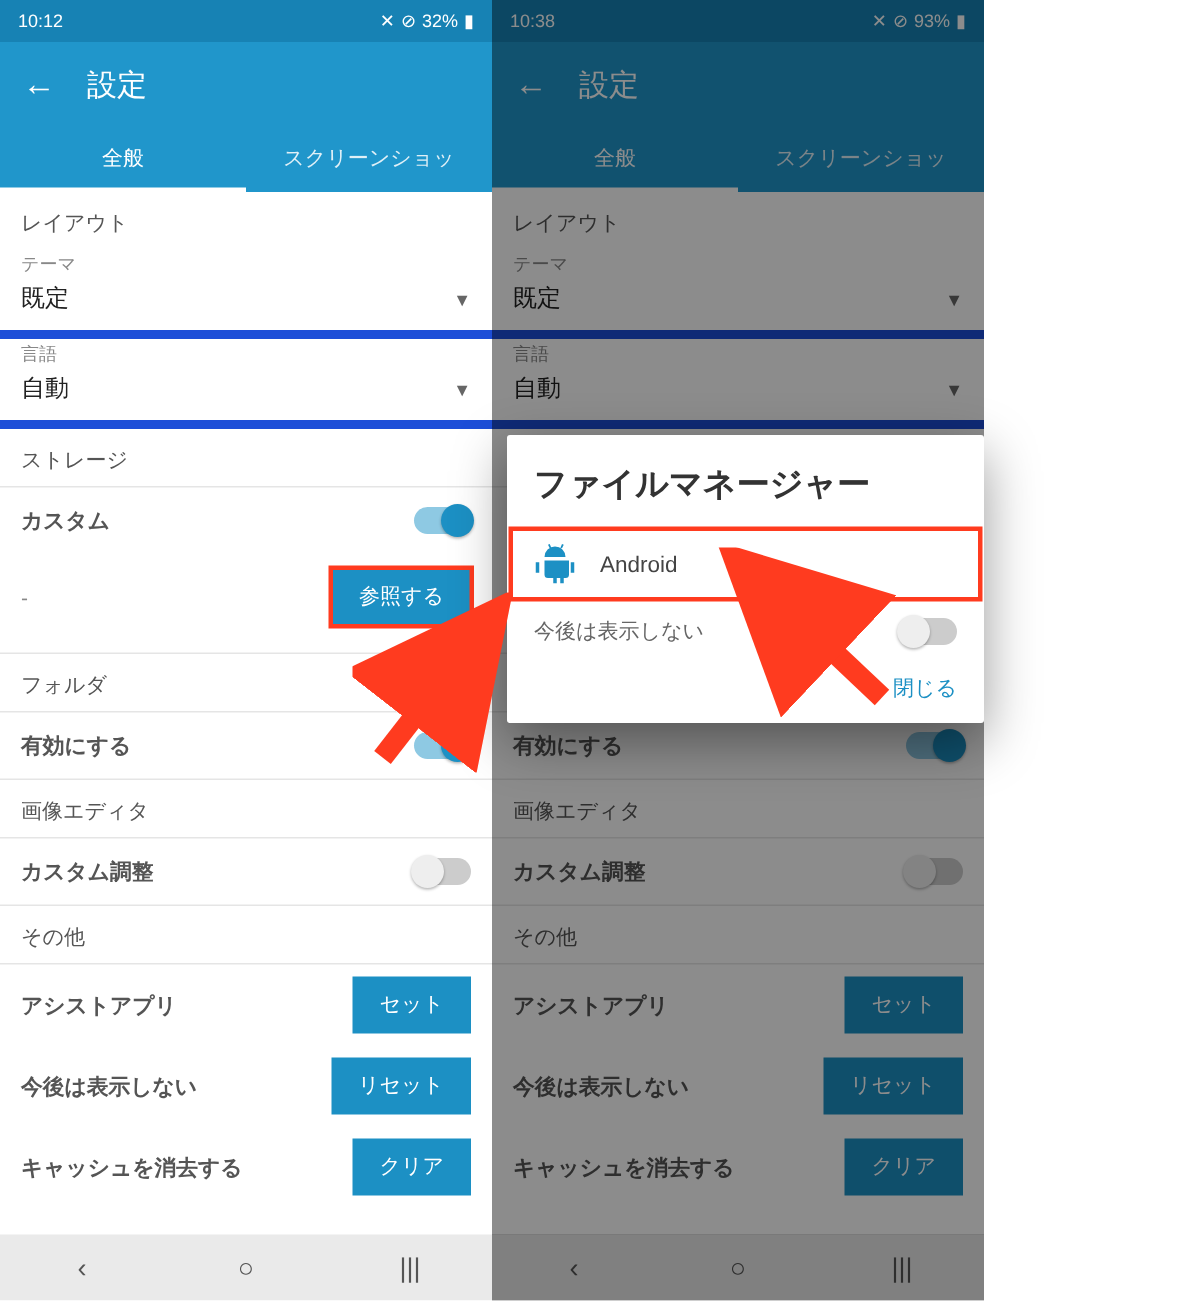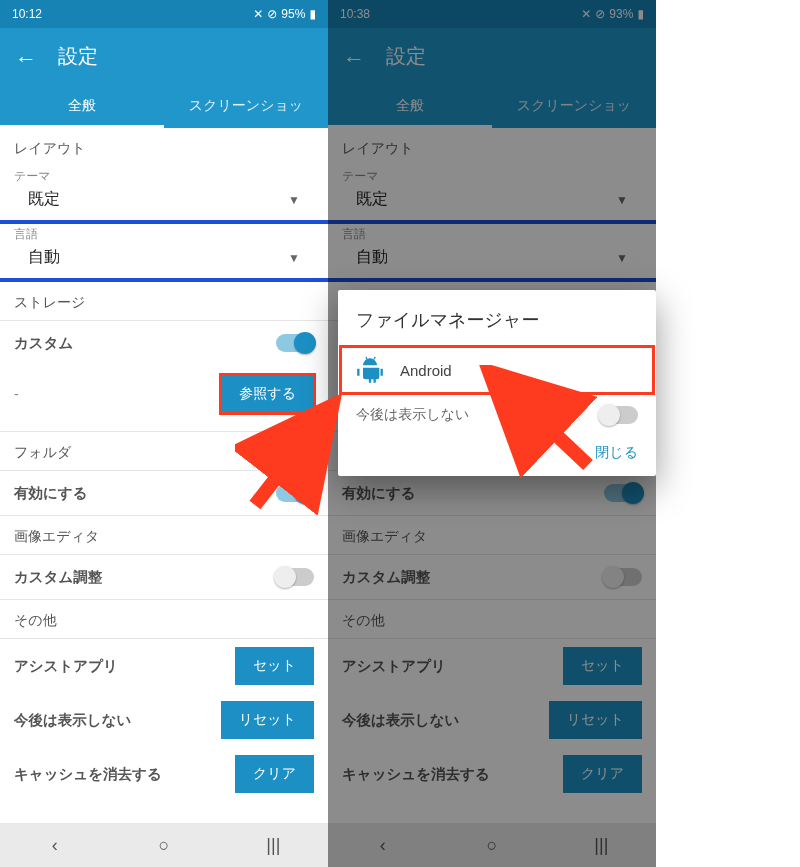--- a/index.html
+++ b/index.html
@@ -19,21 +19,21 @@
   .tab { flex: 1; display: flex; align-items: center; justify-content: center; color: #e0f0f7; font-size: 14px; font-weight: 500; position: relative; }
   .tab.active { color: #fff; }
   .tab.active::after { content: ""; position: absolute; bottom: 0; left: 0; right: 0; height: 3px; background: #fff; }
 
   .content { flex: 1; background: #fff; overflow-y: auto; }
   .section-header { padding: 12px 14px 8px; font-size: 14px; color: #555; font-weight: 500; border-top: 0; }
   .row { display: flex; align-items: center; justify-content: space-between; padding: 8px 14px; min-height: 44px; }
   .row-label { font-size: 14.5px; color: #555; font-weight: bold; }
   .sub-label { font-size: 12px; color: #888; padding: 2px 14px 0; }
 
-  .dropdown-row { display: flex; align-items: center; justify-content: space-between; padding: 4px 28px 10px; border-bottom: 4px solid #1d4ed8; }
+  .dropdown-row { display: flex; align-items: center; justify-content: space-between; padding: 4px 14px 10px; border-bottom: 6px solid #1d4ed8; }
   .dropdown-val { font-size: 16px; color: #222; }
   .tri-down { font-size: 12px; color: #666; }
 
   .divider { height: 1px; background: #e5e5e5; }
 
   .toggle { width: 38px; height: 18px; border-radius: 9px; background: #ccc; position: relative; }
   .toggle::after { content: ""; position: absolute; width: 22px; height: 22px; border-radius: 50%; background: #1c90c4; top: -2px; right: -2px; box-shadow: 0 1px 2px rgba(0,0,0,0.3); }
   .toggle.off::after { background: #eee; left: -2px; right: auto; }
   .toggle.on { background: #8ec9e3; }
 
@@ -41,21 +41,21 @@
   .btn.highlight { outline: 3px solid #ff3b1f; outline-offset: -1px; }
 
   .path-row { display: flex; justify-content: space-between; align-items: center; padding: 10px 14px 18px; border-bottom: 1px solid #e5e5e5; }
   .dash { color: #888; font-size: 14px; }
 
   .navbar { height: 44px; background: #eaeaea; display: flex; align-items: center; }
   .nav-btn { flex: 1; display: flex; align-items: center; justify-content: center; color: #555; font-size: 18px; }
 
   
   .dialog { position: absolute; left: 10px; right: 0; top: 290px; background: #fff; border-radius: 2px; box-shadow: 0 12px 36px rgba(0,0,0,0.4); z-index: 10; overflow: visible; }
-  .dialog-title { padding: 18px 18px 12px; font-size: 18px; color: #333; }
+  .dialog-title { padding: 18px 18px 12px; font-size: 22px; color: #333; font-weight: bold; }
   .dialog-list { }
   .dialog-item { display: flex; align-items: center; gap: 16px; padding: 12px 18px; }
   .dialog-item.highlight { outline: 3px solid #ff3b1f; outline-offset: -4px; }
   .dialog-item-label { font-size: 15px; color: #444; }
   .icn { width: 28px; height: 28px; display: flex; align-items: center; justify-content: center; }
   .dialog-bottom { display: flex; align-items: center; justify-content: space-between; padding: 10px 18px 14px; }
   .dialog-check-label { font-size: 14px; color: #666; }
   .dialog-close { color: #1c90c4; font-size: 14px; font-weight: 500; text-align: right; }
   .dialog-close-row { display:flex; justify-content:flex-end; padding:6px 18px 14px;}
 
@@ -66,21 +66,21 @@
 </style>
 </head>
 <body>
 
 <div class="screen">
   <div class="statusbar">
     <span>10:12</span>
     <span class="status-icons">
       <span>✕</span>
       <span>⊘</span>
-      <span>95%</span>
+      <span>32%</span>
       <span>▮</span>
     </span>
   </div>
   <div class="titlebar">
     <span class="back-arrow">←</span>
     <span class="title-text">設定</span>
   </div>
   <div class="tabs">
     <div class="tab active">全般</div>
     <div class="tab">スクリーンショッ</div>

